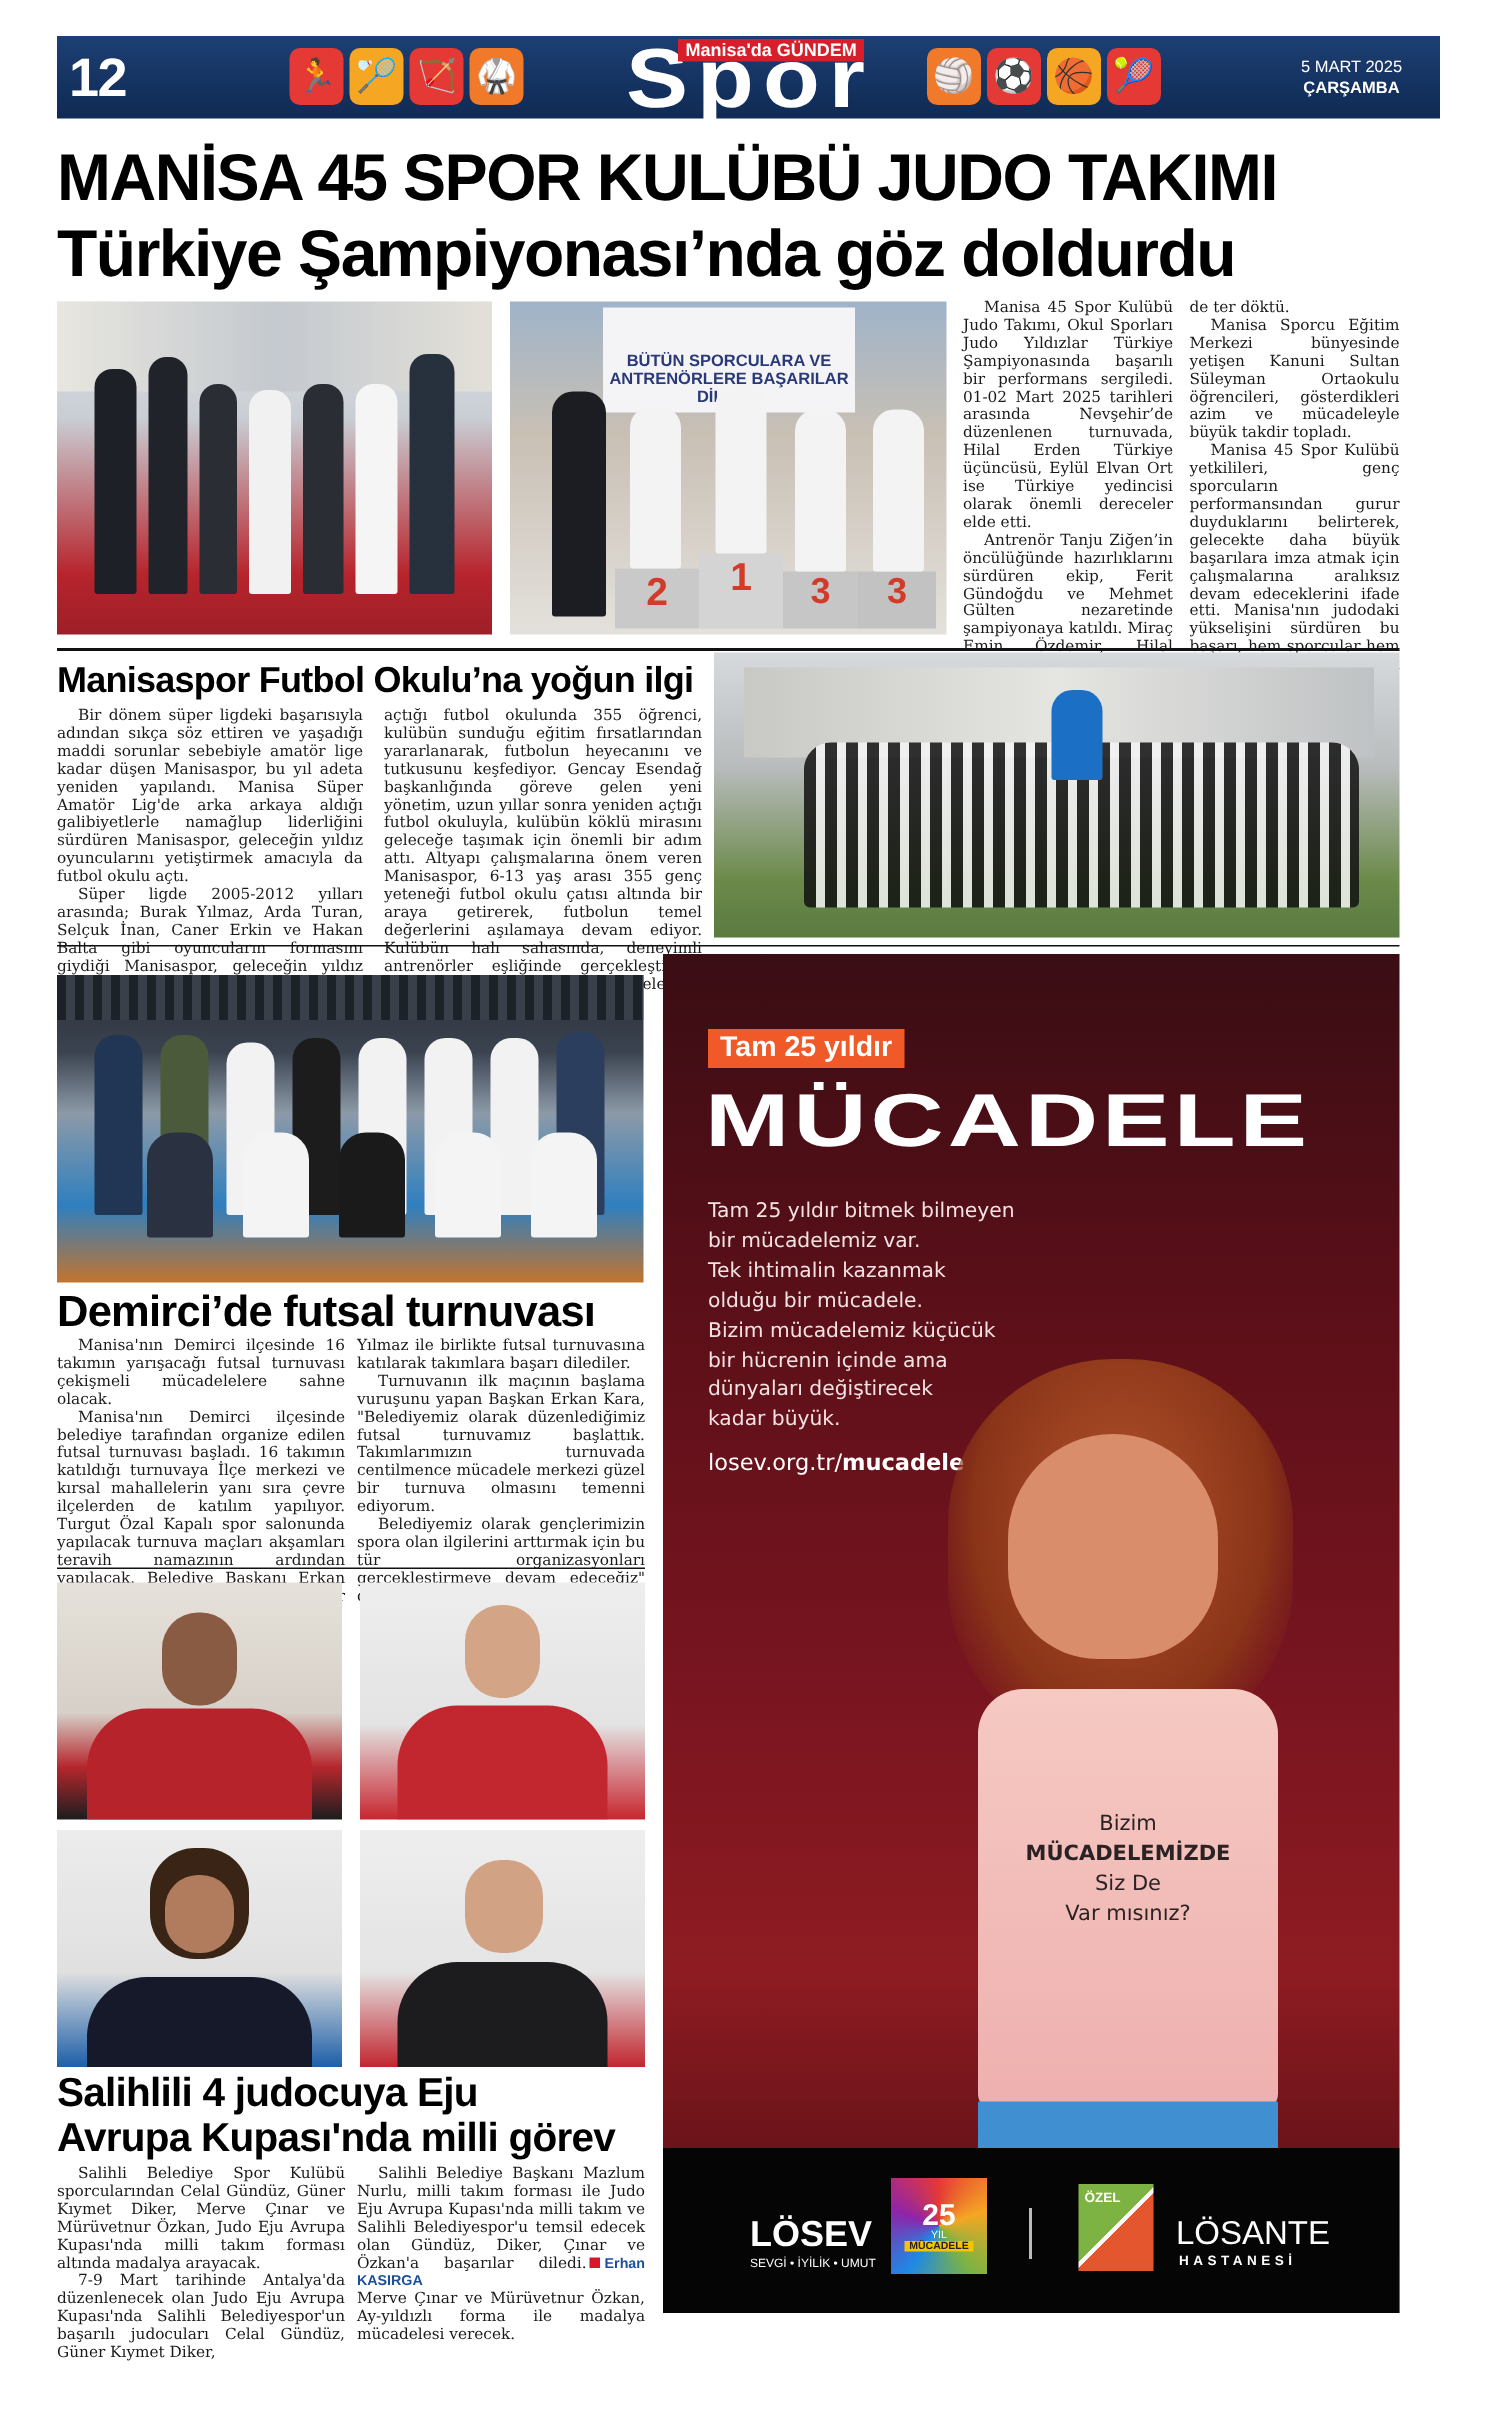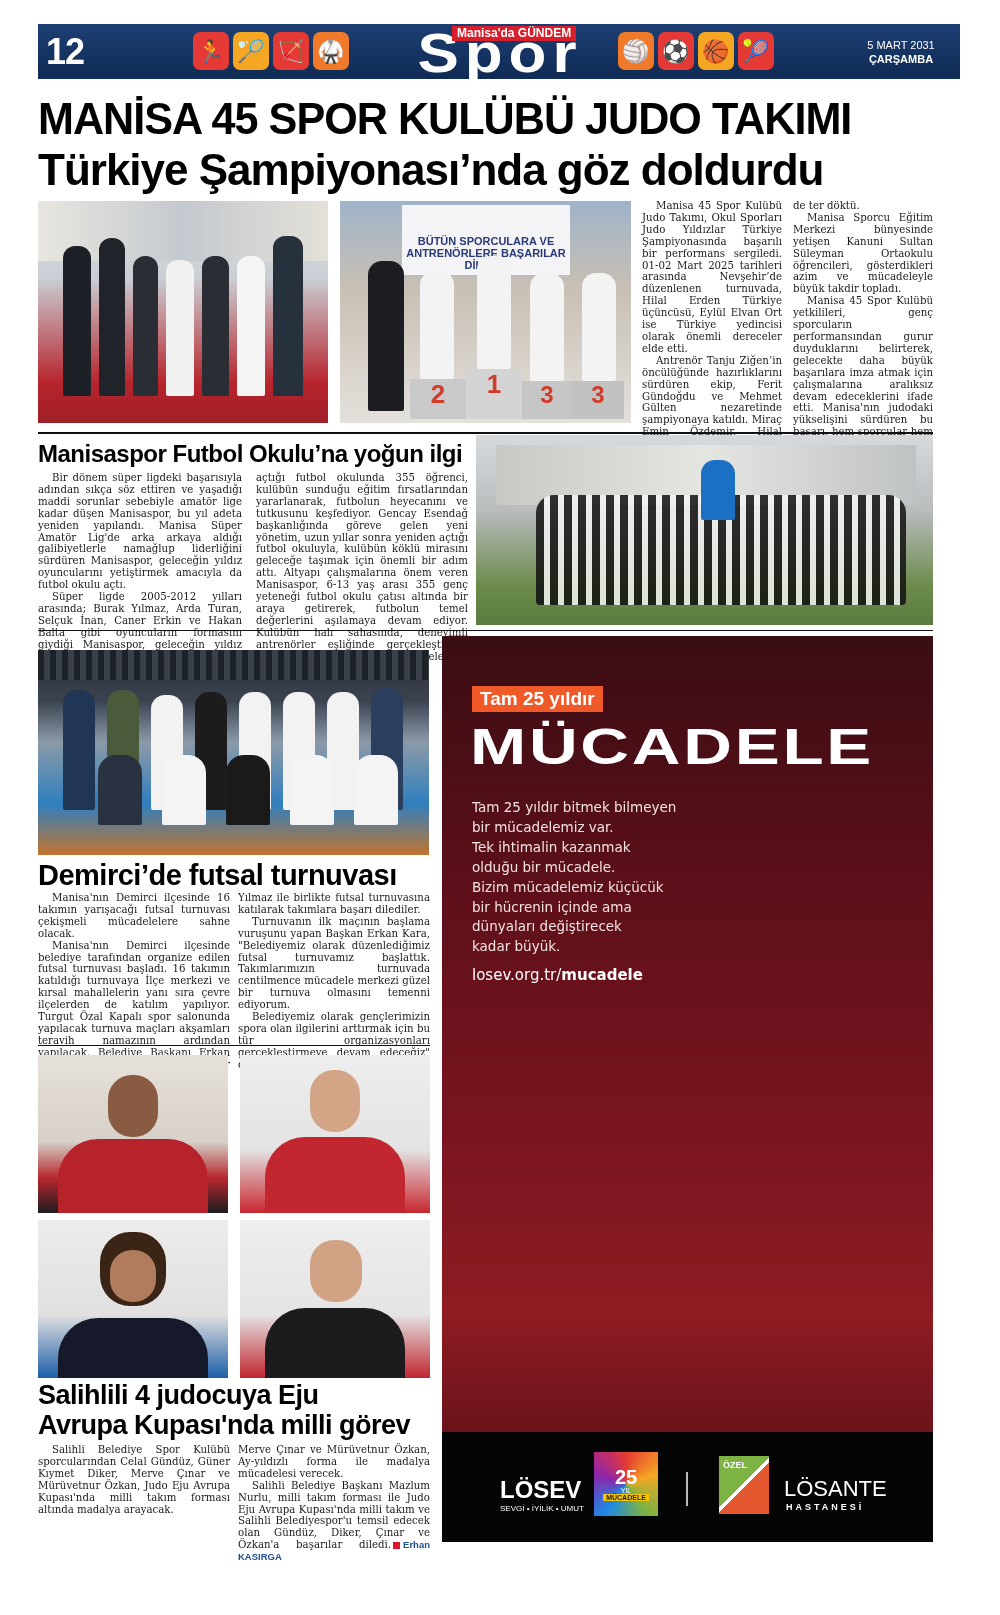--- a/index.html
+++ b/index.html
@@ -46,21 +46,21 @@
   </div>
 <div id="icons-right">
     <div class="sport-icon" style="left: 618px; background: rgb(240, 122, 42);">🏐</div>
     <div class="sport-icon" style="left: 658px; background: rgb(229, 57, 53);">⚽</div>
     <div class="sport-icon" style="left: 698px; background: rgb(245, 166, 35);">🏀</div>
     <div class="sport-icon" style="left: 738px; background: rgb(229, 57, 53);">🎾</div>
   </div>
 <div id="spor-logo" class="abs">Spor</div>
 <div id="gundem-tag" class="abs">Manisa'da GÜNDEM</div>
 <div id="date-box" class="abs">
-  <div>5 MART 2031</div>
+  <div>5 MART 2025</div>
   <div style="font-weight:bold">ÇARŞAMBA</div>
 </div>
 
 <div id="main-head-1" class="abs h1">MANİSA 45 SPOR KULÜBÜ JUDO TAKIMI</div>
 <div id="main-head-2" class="abs h1">Türkiye Şampiyonası’nda göz doldurdu</div>
 
 <div class="photo" style="left:38px;top:201px;width:290px;height:222px;background:linear-gradient(180deg,#dfe3e6 0%,#c9ced4 35%,#b7242c 82%,#9e1f28 100%)">
   <div style="position:absolute;left:0;top:0;width:290px;height:60px;background:linear-gradient(90deg,#e8e6df,#c4c9cf,#e3e0d8)"></div>
   <div style="position:absolute;left:25px;top:30px;width:240px;height:165px;display:flex;justify-content:space-between;align-items:flex-end">
     <div style="width:28px;height:150px;background:#1d2027;border-radius:12px 12px 2px 2px"></div>
@@ -169,41 +169,55 @@
   <div style="position:absolute;left:20px;top:98px;width:150px;height:60px;background:#16192a;border-radius:40px 40px 0 0"></div>
 </div>
 <div class="photo" style="left:240px;top:1220px;width:190px;height:158px;background:linear-gradient(180deg,#eeeeee 0%,#e4e4e4 60%,#c2262f 100%)">
   <div style="position:absolute;left:70px;top:20px;width:52px;height:62px;background:#d2a285;border-radius:24px"></div>
   <div style="position:absolute;left:25px;top:88px;width:140px;height:70px;background:#1c1c1e;border-radius:40px 40px 0 0"></div>
 </div>
 <div class="sec-head" style="left:38px;top:1380px;font-size:27px;line-height:31px">Salihlili 4 judocuya Eju</div>
 <div class="sec-head" style="left:38px;top:1410px;font-size:27px;line-height:31px">Avrupa Kupası'nda milli görev</div>
 <div class="body-text" style="left:38px;top:1444px;width:192px">
   <p>Salihli Belediye Spor Kulübü sporcularından Celal Gündüz, Güner Kıymet Diker, Merve Çınar ve Mürüvetnur Özkan, Judo Eju Avrupa Kupası'nda milli takım forması altında madalya arayacak.</p>
+  <p>7-9 Mart tarihinde Antalya'da düzenlenecek olan Judo Eju Avrupa Kupası'nda Salihli Belediyespor'un başarılı judocuları Celal Gündüz, Güner Kıymet Diker,</p>
 </div>
 <div class="body-text" style="left:238px;top:1444px;width:192px">
+  <p><span>Salihli Belediye Başkanı Mazlum Nurlu, milli takım forması ile Judo Eju Avrupa Kupası'nda milli takım ve Salihli Belediyespor'u temsil edecek olan Gündüz, Diker, Çınar ve Özkan'a başarılar diledi.</span><span class="redsq"></span><span class="byline">Erhan KASIRGA</span></p>
   <p style="text-indent:0">Merve Çınar ve Mürüvetnur Özkan, Ay-yıldızlı forma ile madalya mücadelesi verecek.</p>
-  <p><span>Salihli Belediye Başkanı Mazlum Nurlu, milli takım forması ile Judo Eju Avrupa Kupası'nda milli takım ve Salihli Belediyespor'u temsil edecek olan Gündüz, Diker, Çınar ve Özkan'a başarılar diledi.</span><span class="redsq"></span><span class="byline">Erhan KASIRGA</span></p>
 </div>
 
 <div id="ad" class="abs">
   <div id="ad-tag">Tam 25 yıldır</div>
   <div id="ad-title">MÜCADELE</div>
   <div id="ad-text">
     <div>Tam 25 yıldır bitmek bilmeyen</div>
     <div>bir mücadelemiz var.</div>
     <div>Tek ihtimalin kazanmak</div>
     <div>olduğu bir mücadele.</div>
     <div>Bizim mücadelemiz küçücük</div>
     <div>bir hücrenin içinde ama</div>
     <div>dünyaları değiştirecek</div>
     <div>kadar büyük.</div>
   </div>
   <div id="ad-url"><span>losev.org.tr/</span><b>mucadele</b></div>
 
+  <div style="position:absolute;left:150px;top:260px;width:340px;height:540px">
+    <div style="position:absolute;left:40px;top:10px;width:230px;height:260px;background:radial-gradient(ellipse at 50% 40%,#b2532c 0%,#8a3418 60%,rgba(90,20,10,0) 80%);border-radius:110px"></div>
+    <div style="position:absolute;left:80px;top:60px;width:140px;height:150px;background:#d98d6a;border-radius:70px 70px 60px 60px"></div>
+    <div style="position:absolute;left:60px;top:230px;width:200px;height:280px;background:linear-gradient(180deg,#f6c9c3,#eeb0ae);border-radius:30px 30px 10px 10px">
+      <div style="position:absolute;left:0;top:80px;width:200px;text-align:center;color:#2b2223;font-family:'DejaVu Sans',sans-serif;font-size:14px;line-height:20px">
+        <div>Bizim</div>
+        <div style="font-weight:bold;font-size:14px">MÜCADELEMİZDE</div>
+        <div>Siz De</div>
+        <div>Var mısınız?</div>
+      </div>
+    </div>
+    <div style="position:absolute;left:60px;top:505px;width:200px;height:35px;background:#3f8fd1"></div>
+  </div>
 
   <div id="ad-footer">
     <div style="position:absolute;left:58px;top:44px;color:#fff;font-family:'Liberation Sans',sans-serif;font-weight:bold;font-size:24px">LÖSEV</div>
     <div style="position:absolute;left:58px;top:72px;color:#fff;font-family:'Liberation Sans',sans-serif;font-size:8px">SEVGİ • İYİLİK • UMUT</div>
     <div style="position:absolute;left:152px;top:20px;width:64px;height:64px;background:conic-gradient(#e53935,#f5a623,#7cb342,#1e88e5,#8e24aa,#e53935);display:flex;flex-direction:column;align-items:center;justify-content:center">
       <div style="color:#fff;font-weight:bold;font-size:20px;font-family:'Liberation Sans',sans-serif;line-height:20px">25</div>
       <div style="color:#fff;font-size:7px;font-family:'Liberation Sans',sans-serif">YIL</div>
       <div style="color:#fff;font-size:7px;font-weight:bold;font-family:'Liberation Sans',sans-serif;background:#f5c400;padding:0 3px;color:#222">MÜCADELE</div>
     </div>
     <div style="position:absolute;left:244px;top:40px;width:2px;height:34px;background:#bbb"></div>

